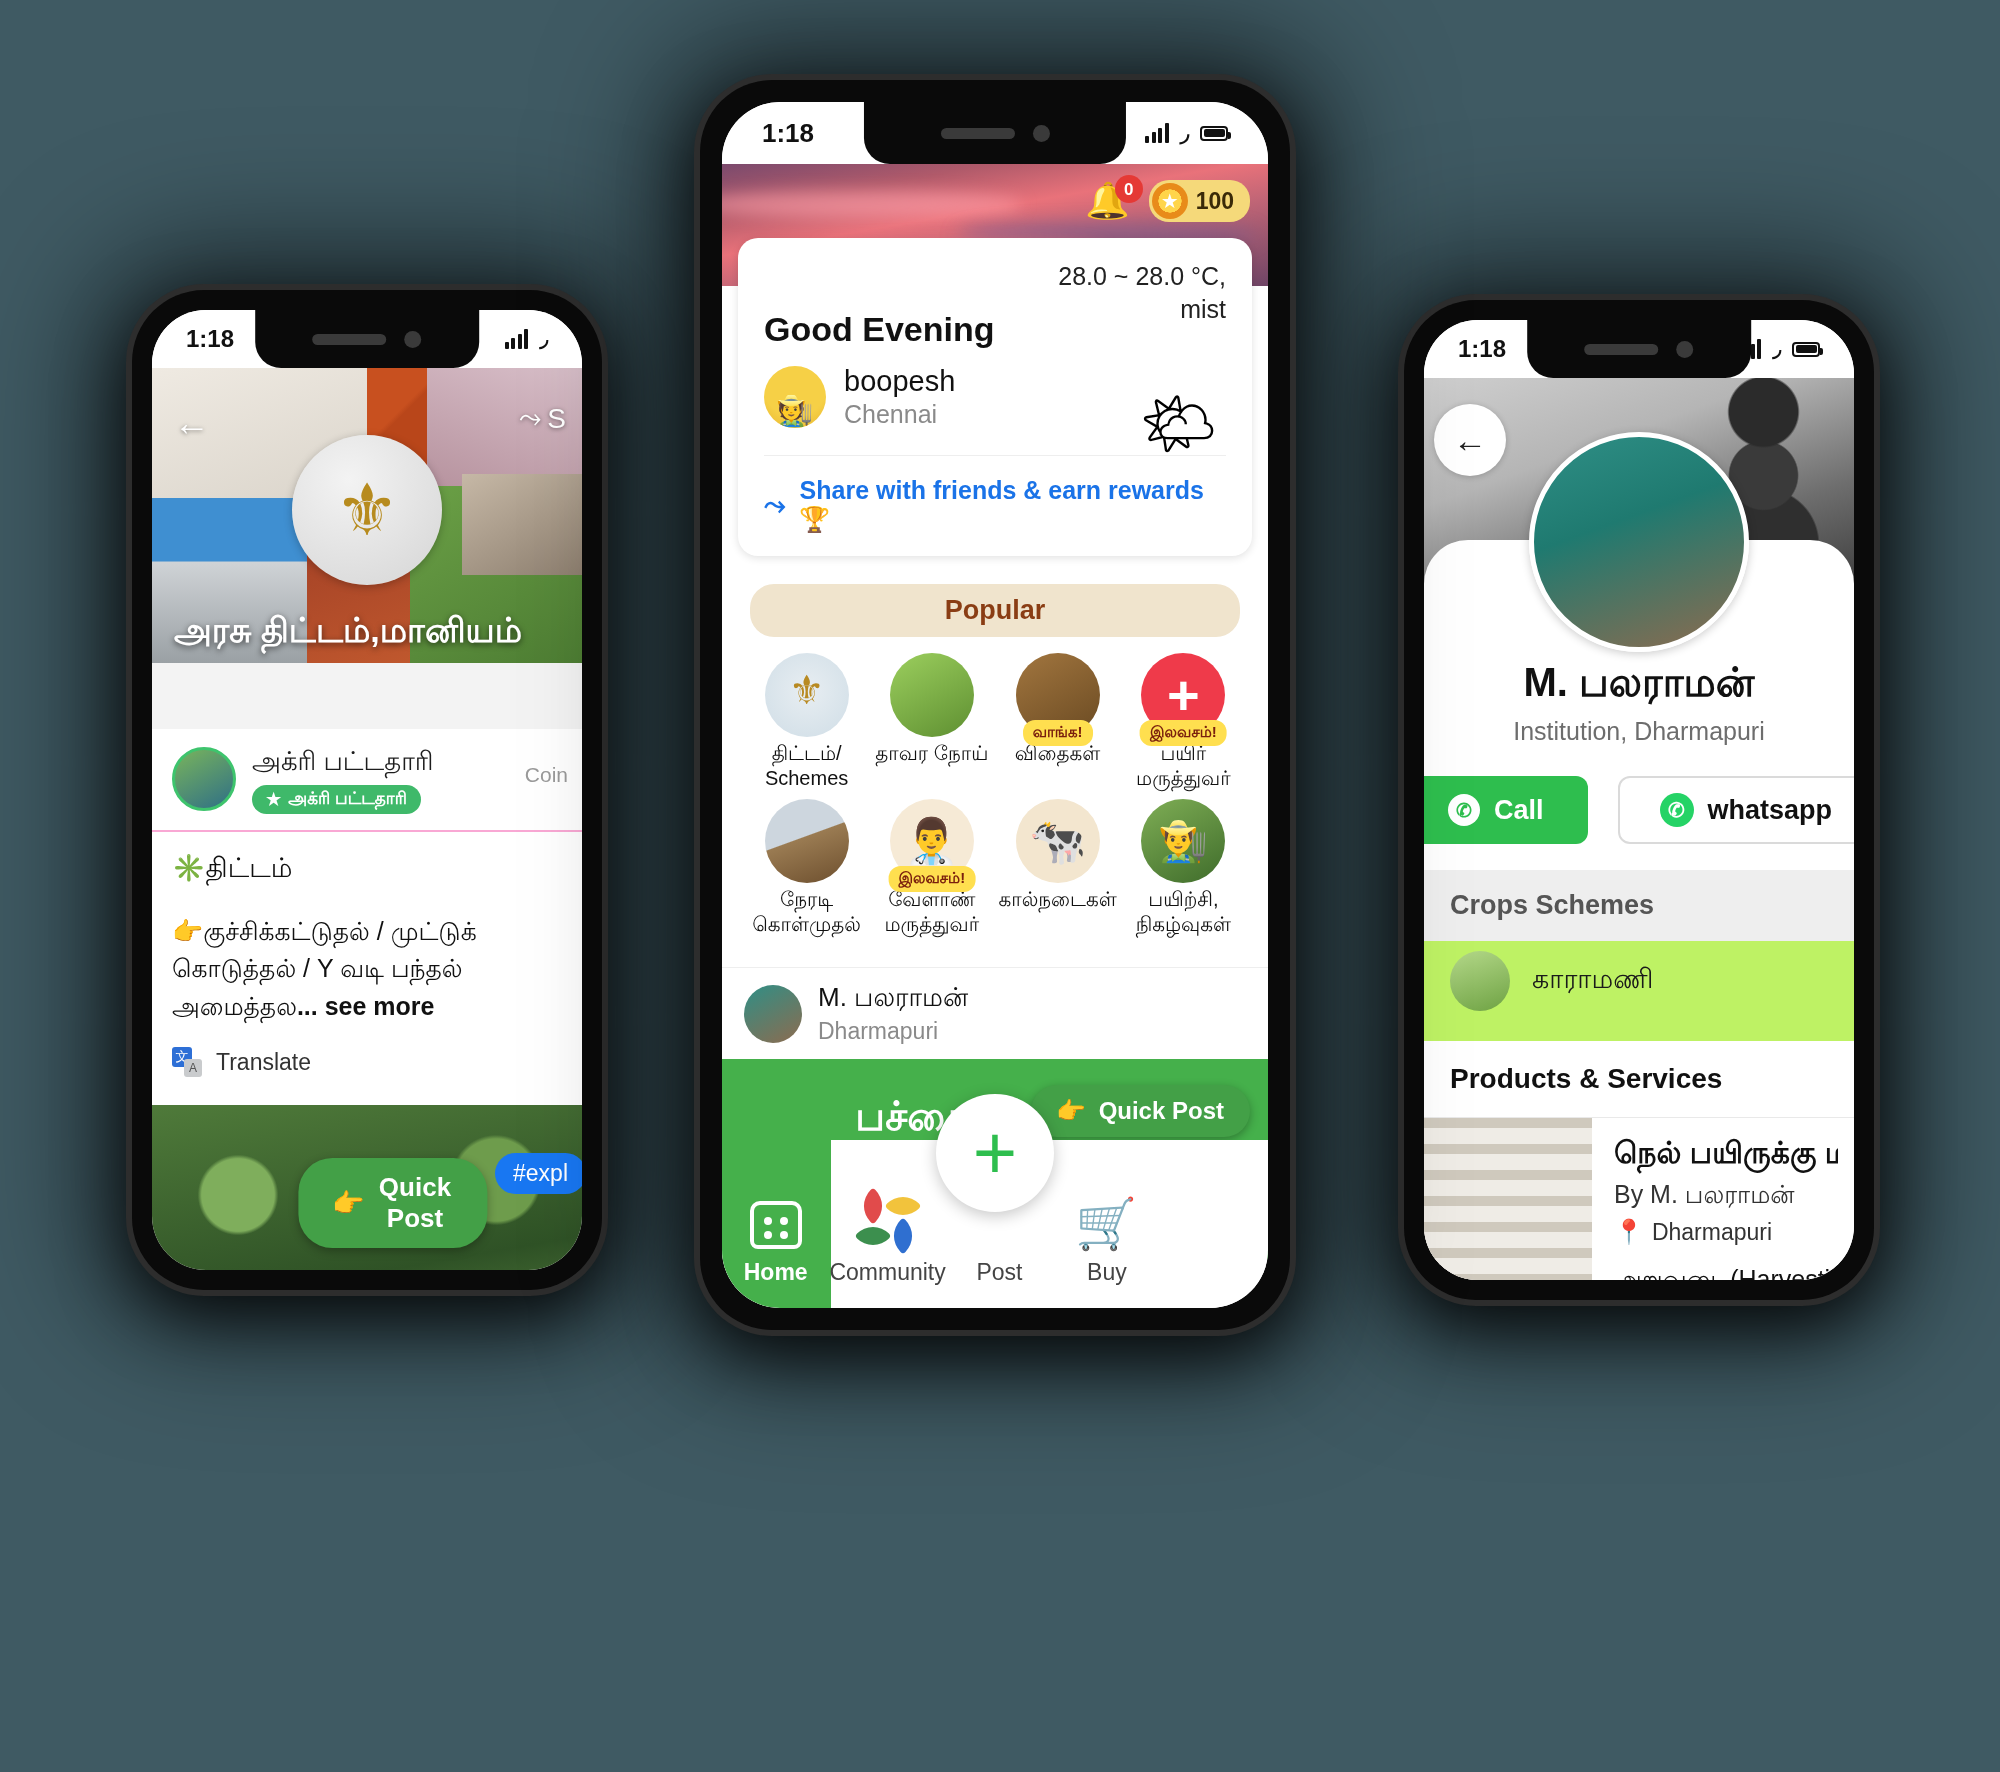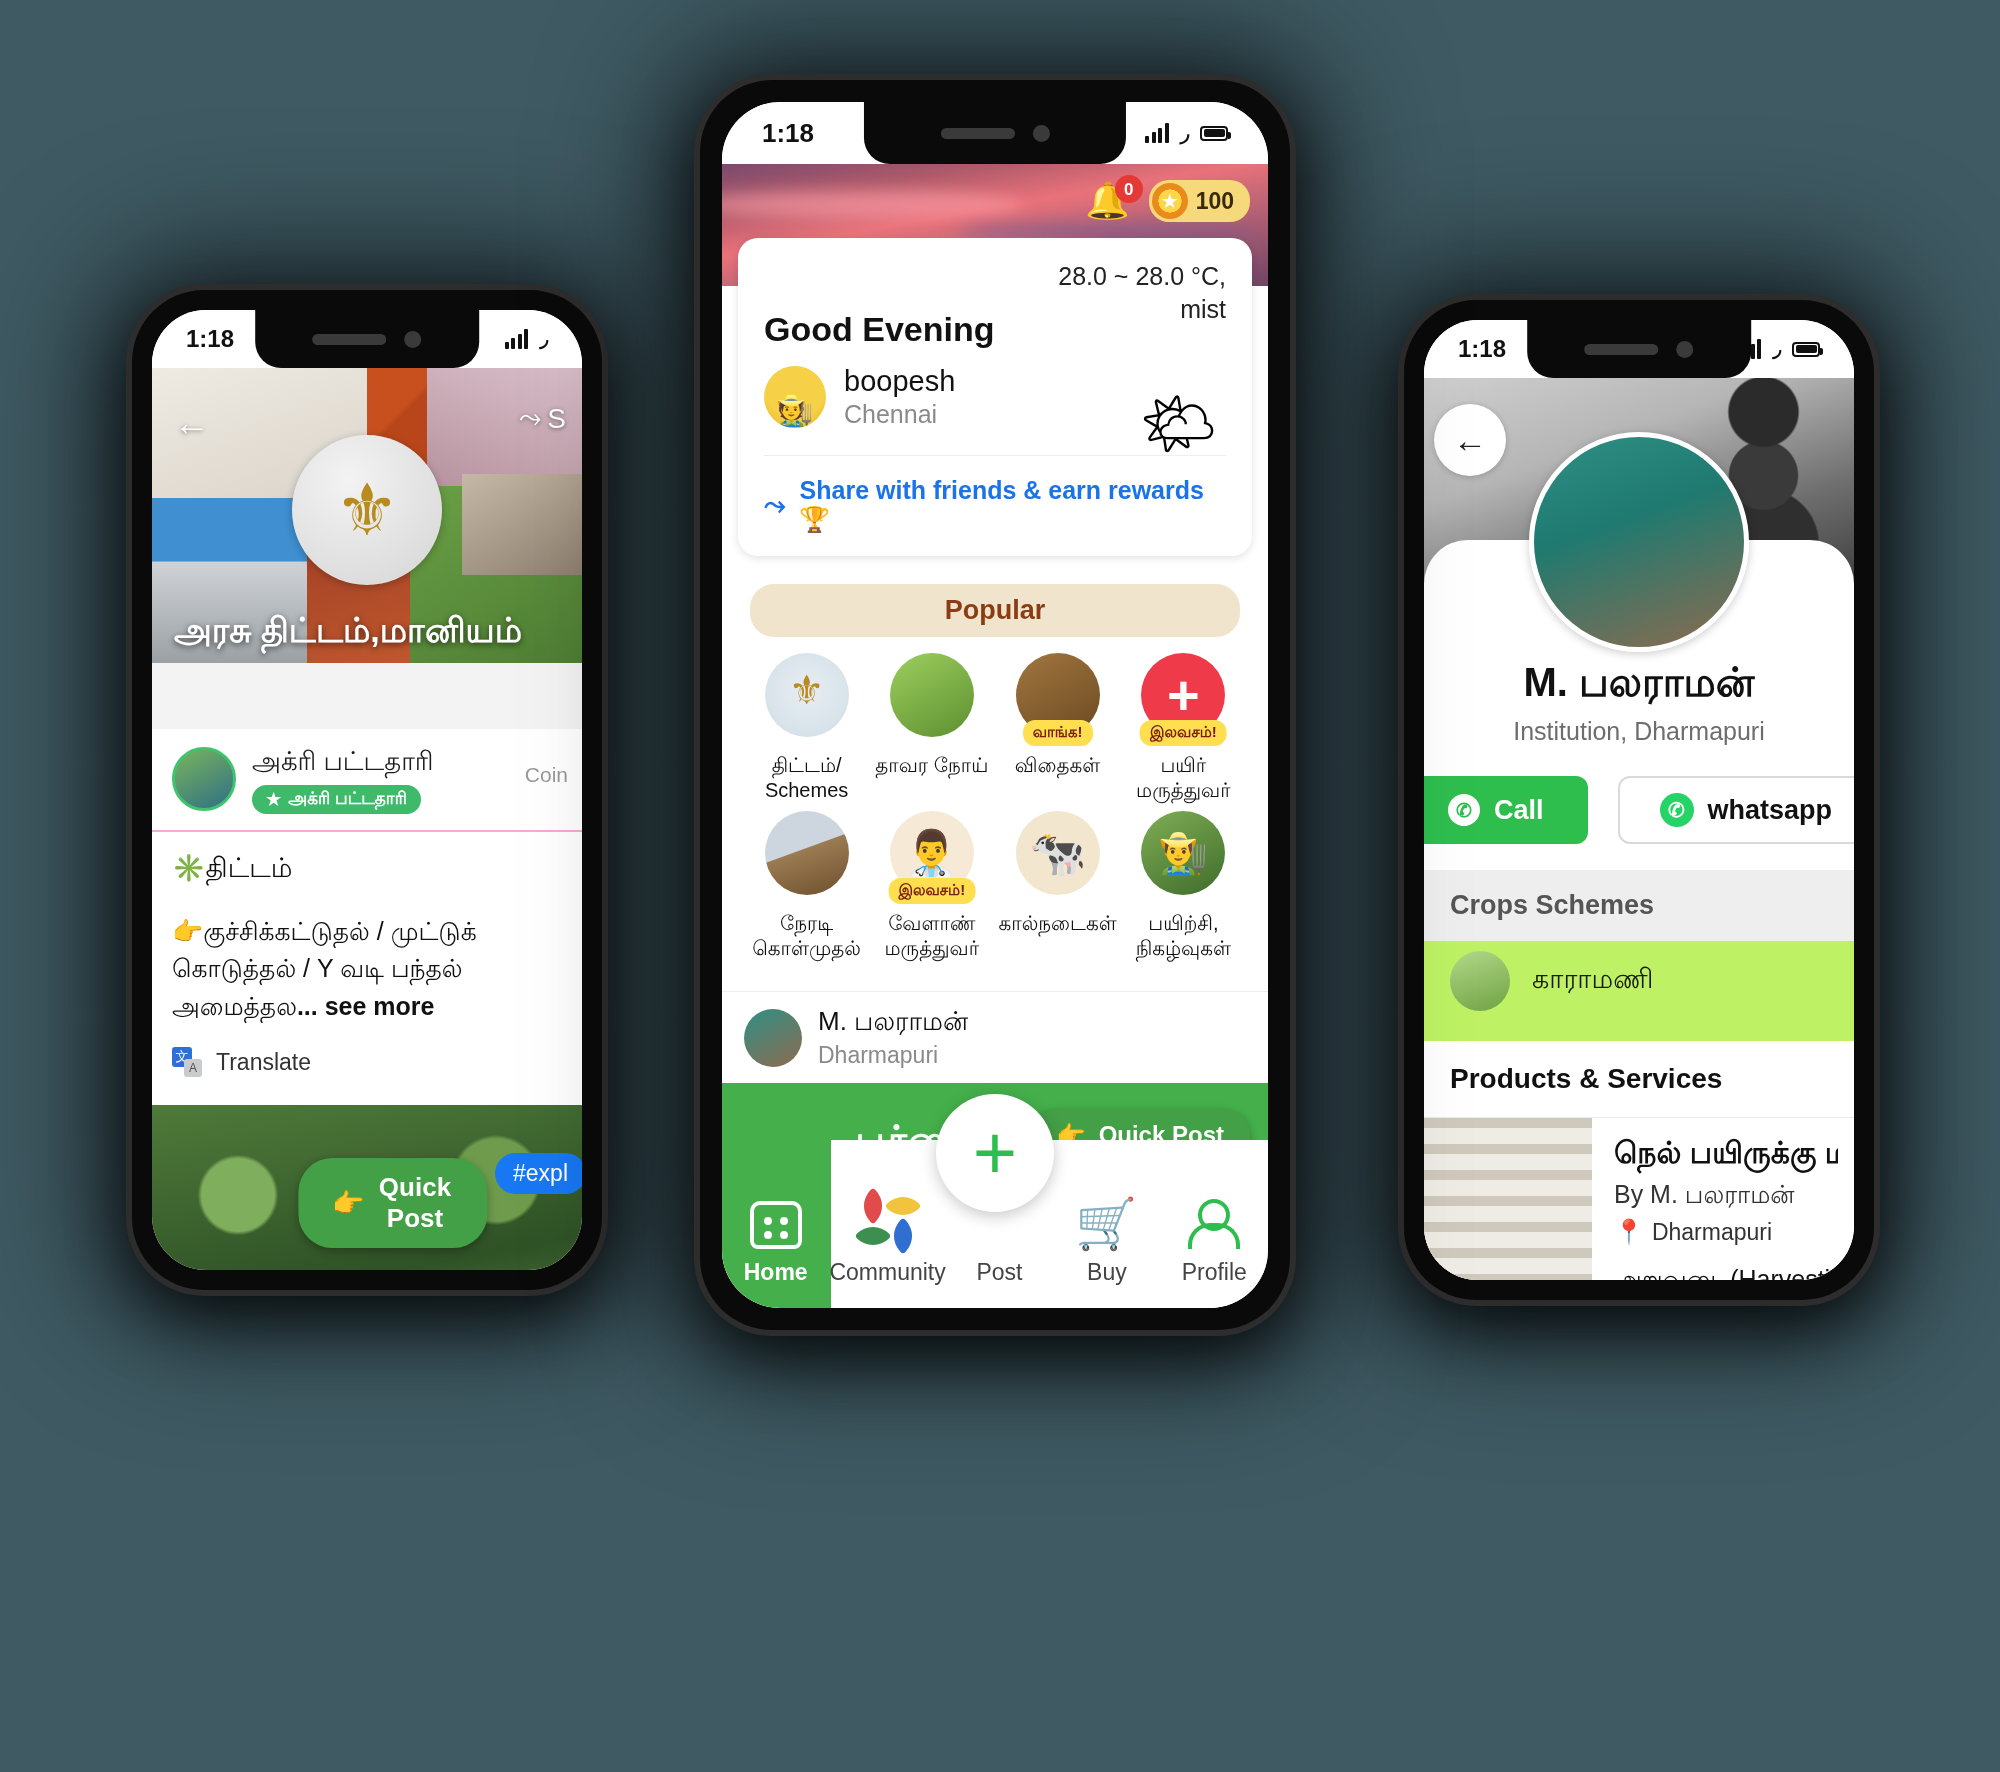--- a/index.html
+++ b/index.html
@@ -161,21 +161,21 @@
   .cp-wicon{position:absolute;right:34px;bottom:96px;font-size:62px}
   .cp-share{display:flex;align-items:center;gap:14px;margin-top:26px;padding-top:20px;border-top:1px solid #eee;color:#1a73e8;font-size:25px;font-weight:700}
   .sh-ic{color:#1a73e8;font-size:27px}
 
   .cp-pop-wrap{background:#fff;margin:18px 16px 0;border-radius:20px;padding-bottom:10px;overflow:hidden}
   .cp-pop-head{background:#f0e4cd;border-radius:24px;margin:10px 12px 0;padding:11px 0;text-align:center;color:#8a3d14;font-size:27px;font-weight:700}
   .cp-grid{display:grid;grid-template-columns:repeat(4,1fr);gap:8px;padding:16px 10px 6px}
   .cp-item{display:flex;flex-direction:column;align-items:center;position:relative}
   .cp-ic{width:84px;height:84px;border-radius:50%;position:relative;overflow:visible}
   .cp-badge{position:absolute;left:50%;bottom:-9px;transform:translateX(-50%);background:#ffdf4f;color:#7a1f0d;font-size:15px;font-weight:700;padding:3px 10px;border-radius:12px;white-space:nowrap;z-index:3}
-  .cp-lb{margin-top:16px;font-size:20px;color:#111;text-align:center;line-height:1.25}
+  .cp-lb{margin-top:4px;font-size:20px;color:#111;text-align:center;line-height:1.25}
   .i-scheme{background:radial-gradient(circle at 50% 45%,#e8eef2,#cfdde6)}
   .i-scheme::after{content:"⚜";position:absolute;left:0;right:0;top:14px;text-align:center;font-size:40px;color:#b88a22}
   .i-pest{background:linear-gradient(150deg,#9ccf5e,#5e8f31)}
   .i-seed{background:linear-gradient(150deg,#a2763f,#6a4a22)}
   .i-med{background:#ef3a4a;display:flex;align-items:center;justify-content:center}
   .i-med .plus{color:#fff;font-size:56px;font-weight:700;line-height:.75}
   .i-buy{background:linear-gradient(160deg,#cdd6de 0 45%,#9a7b52 46%,#6d4f2e)}
   .i-doc{background:#f6ead6;position:relative}
   .i-doc::after{content:"👨‍⚕️";position:absolute;inset:0;display:flex;align-items:center;justify-content:center;font-size:44px}
   .i-cow{background:#f3e6cf;position:relative}
@@ -521,22 +521,18 @@
         <div class="navit">
           <span style="height:56px"></span>
           <span class="lab">Post</span>
         </div>
 
         <div class="navit">
           <span class="nv-cart">🛒</span>
           <span class="lab">Buy</span>
         </div>
 
-        <div class="navit">
-          <span class="nv-prof"></span>
-          <span class="lab">Profile</span>
-        </div>
       </div>
 
     </div>
   </div>
 
 </div>
 
 </body></html>

